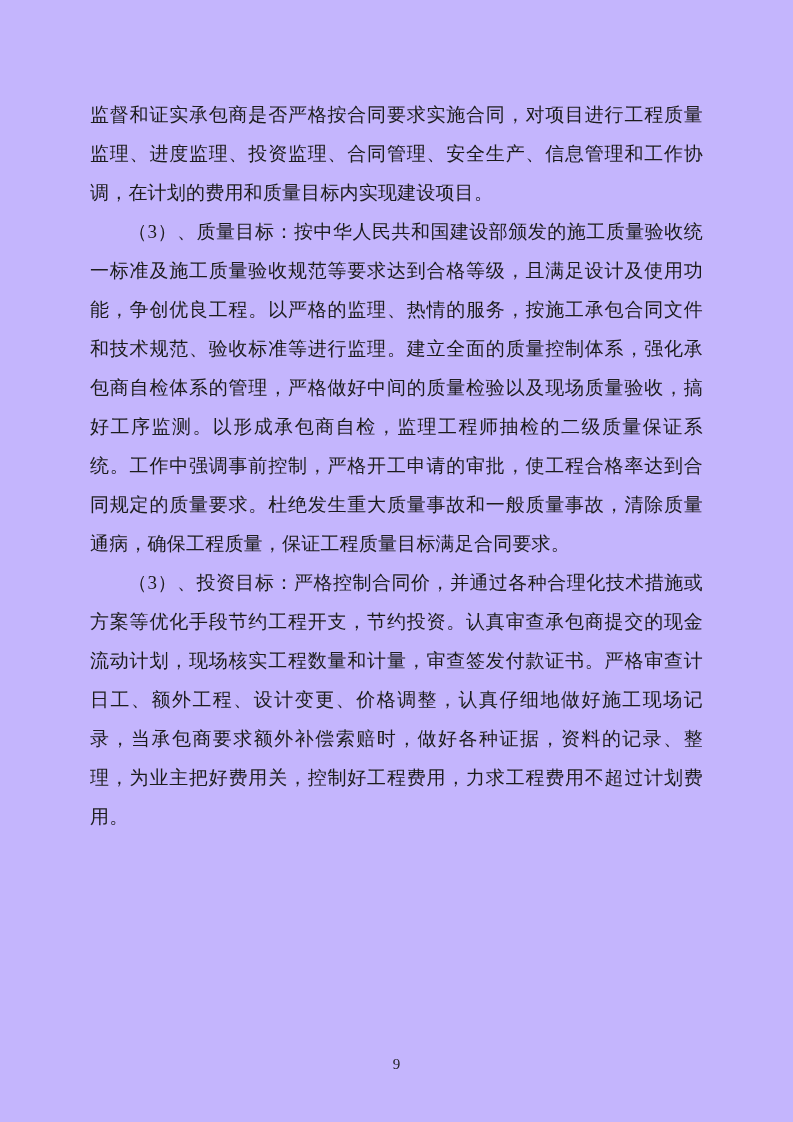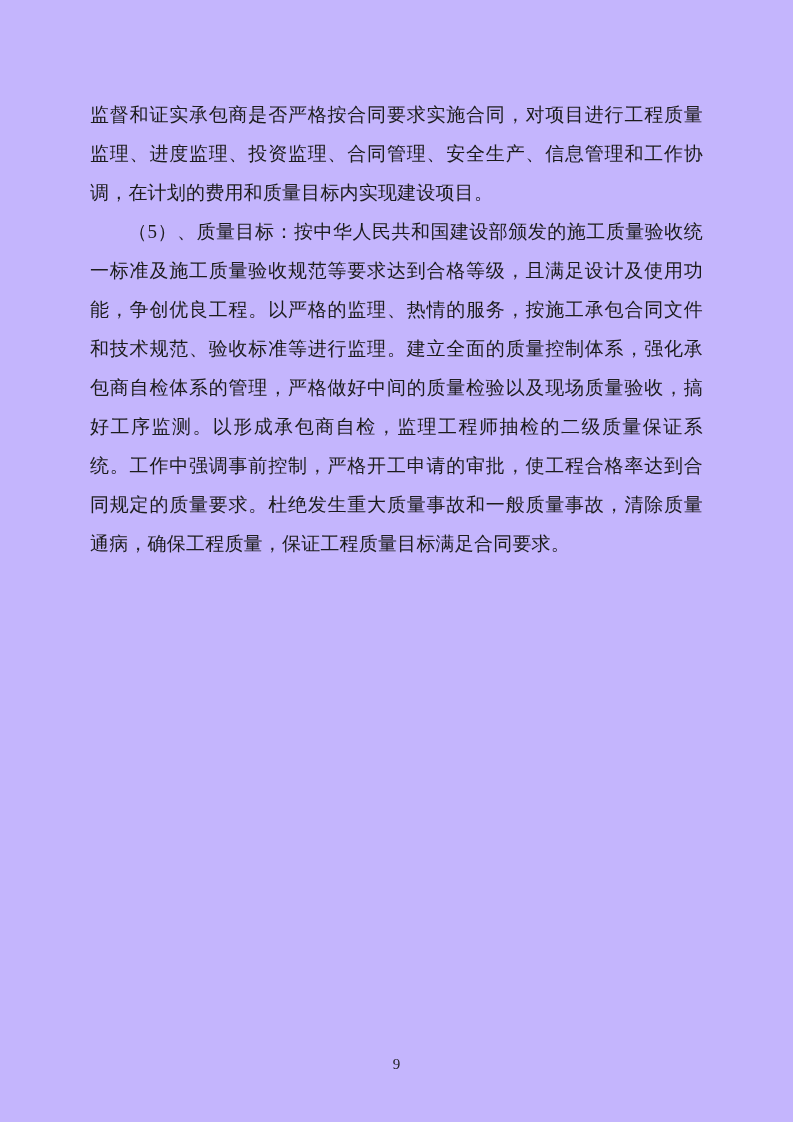--- a/index.html
+++ b/index.html
@@ -42,16 +42,17 @@
     font-size: 15px;
     color: #1c1c1c;
   }
 </style>
 </head>
 <body>
 
 <div class="page">
   <div class="content">
     <p class="para">监督和证实承包商是否严格按合同要求实施合同，对项目进行工程质量监理、进度监理、投资监理、合同管理、安全生产、信息管理和工作协调，在计划的费用和质量目标内实现建设项目。</p>
-    <p class="para indent">（5）、质量目标：按中华人民共和国建设部颁发的施工质量验收统一标准及施工质量验收规范等要求达到合格等级，且满足设计及使用功能，争创优良工程。以严格的监理、热情的服务，按施工承包合同文件和技术规范、验收标准等进行监理。建立全面的质量控制体系，强化承包商自检体系的管理，严格做好中间的质量检验以及现场质量验收，搞好工序监测。以形成承包商自检，监理工程师抽检的二级质量保证系统。工作中强调事前控制，严格开工申请的审批，使工程合格率达到合同规定的质量要求。杜绝发生重大质量事故和一般质量事故，清除质量通病，确保工程质量，保证工程质量目标满足合同要求。</p>
+    <p class="para indent">（3）、质量目标：按中华人民共和国建设部颁发的施工质量验收统一标准及施工质量验收规范等要求达到合格等级，且满足设计及使用功能，争创优良工程。以严格的监理、热情的服务，按施工承包合同文件和技术规范、验收标准等进行监理。建立全面的质量控制体系，强化承包商自检体系的管理，严格做好中间的质量检验以及现场质量验收，搞好工序监测。以形成承包商自检，监理工程师抽检的二级质量保证系统。工作中强调事前控制，严格开工申请的审批，使工程合格率达到合同规定的质量要求。杜绝发生重大质量事故和一般质量事故，清除质量通病，确保工程质量，保证工程质量目标满足合同要求。</p>
+    <p class="para indent">（3）、投资目标：严格控制合同价，并通过各种合理化技术措施或方案等优化手段节约工程开支，节约投资。认真审查承包商提交的现金流动计划，现场核实工程数量和计量，审查签发付款证书。严格审查计日工、额外工程、设计变更、价格调整，认真仔细地做好施工现场记录，当承包商要求额外补偿索赔时，做好各种证据，资料的记录、整理，为业主把好费用关，控制好工程费用，力求工程费用不超过计划费用。</p>
   </div>
   <div class="page-number">9</div>
 </div>
 
 </body></html>

